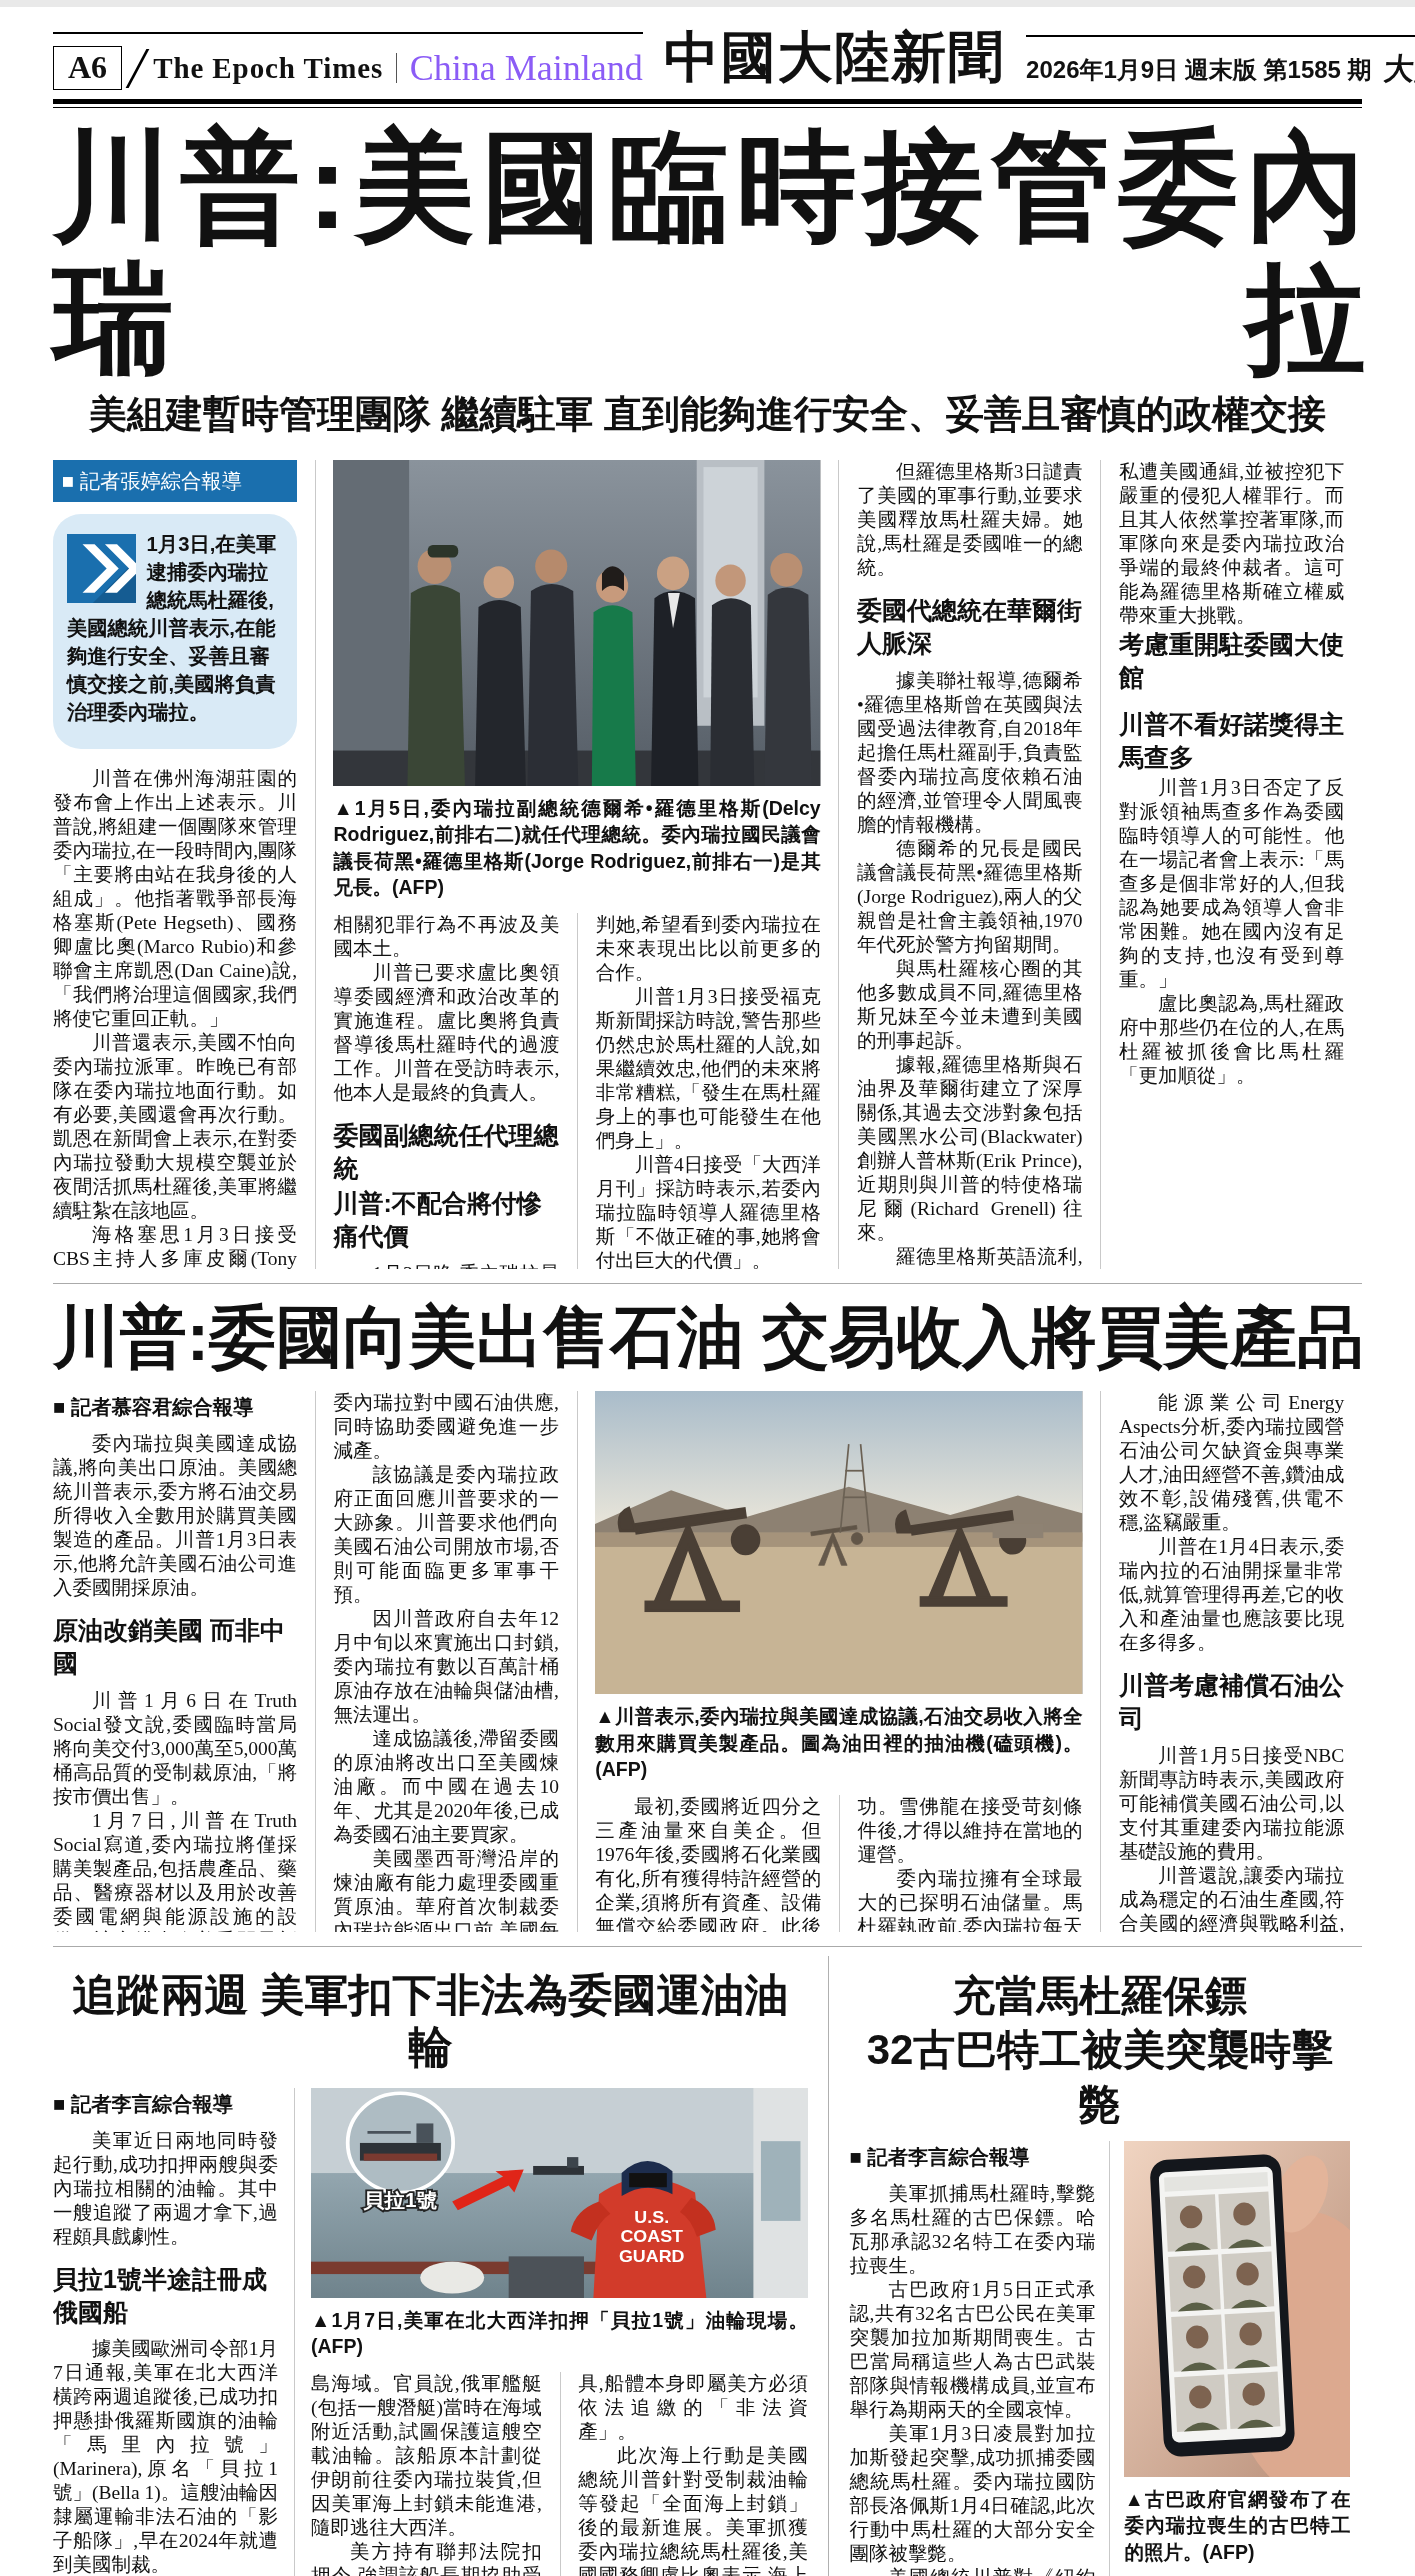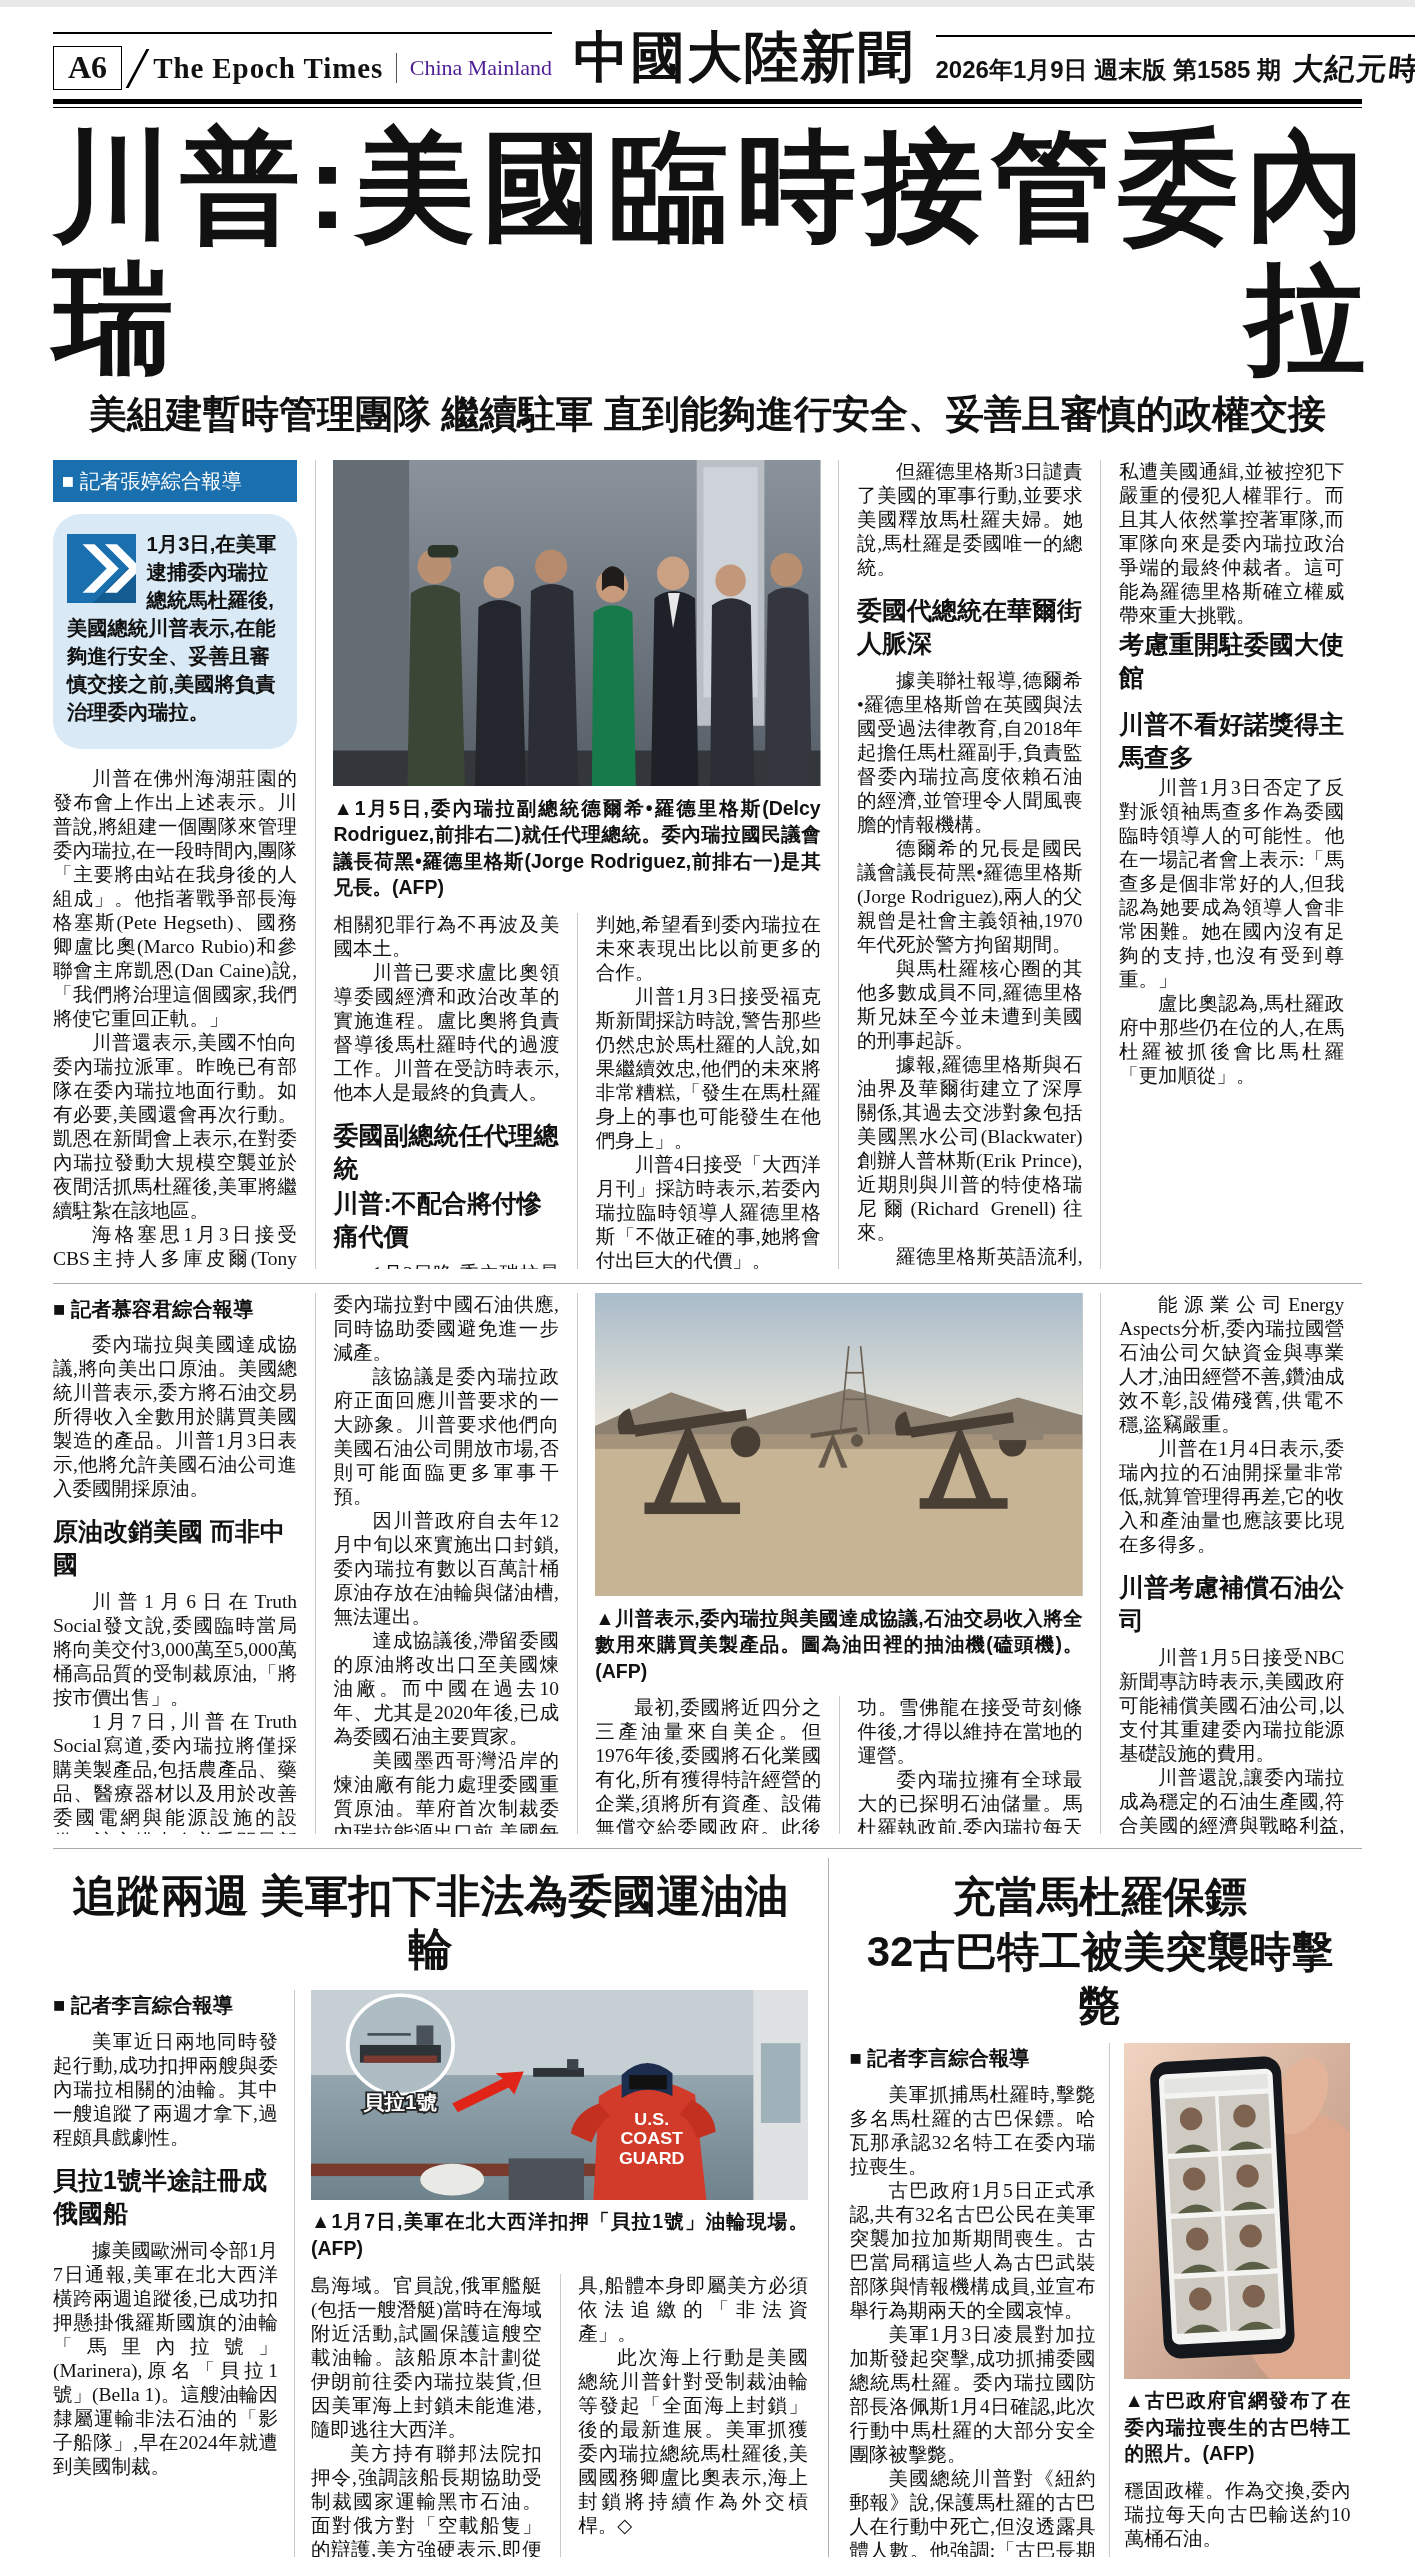--- a/index.html
+++ b/index.html
@@ -10,21 +10,21 @@
 
   
   .mast{display:flex;align-items:flex-end;gap:16px;}
   .mast-side{flex:1;display:flex;flex-direction:column;justify-content:flex-end;}
   .mast-rule{border-top:2.7px solid #000;margin-bottom:12.4px;}
   .mast-row{display:flex;align-items:center;gap:12.4px;}
   .a6-box{border:1.8px solid #000;padding:1.8px 14px 3.5px 14px;font-size:32px;font-weight:bold;}
   .a6-slash{width:2.7px;height:39px;background:#000;transform:skewX(-28deg);margin:0 1.8px;}
   .epoch-logo{font-size:29px;font-weight:bold;letter-spacing:0.9px;white-space:nowrap;}
   .mast-sep{width:1.8px;height:30px;background:#555;}
-  .section-en{font-size:22px;color:#4c1d95;white-space:nowrap;}
+  .section-en{font-size:36px;color:#8b5cf6;white-space:nowrap;}
   .section-zh{font-size:55px;font-weight:bold;letter-spacing:1.8px;white-space:nowrap;line-height:1;
               padding:0 5.3px 5.3px 5.3px;}
   .dateline{font-family:"Liberation Sans","DejaVu Sans",sans-serif;font-weight:bold;font-size:24px;white-space:nowrap;}
   .paper-logo{font-size:30px;font-weight:bold;letter-spacing:1.8px;white-space:nowrap;transform:skewX(-6deg);}
   .mast-right-row{justify-content:flex-end;}
   .double-rule{margin-top:8.8px;border-top:5.3px solid #000;border-bottom:1.8px solid #000;height:2.7px;}
 
   
   .h-main{font-family:"Liberation Sans","DejaVu Sans",sans-serif;font-weight:bold;font-size:120px;
           line-height:1.1;letter-spacing:-3.5px;text-align:justify;text-align-last:justify;margin:12.4px 0 3.5px 0;}
@@ -215,20 +215,21 @@
               <p>川普1月3日否定了反對派領袖馬查多作為委國臨時領導人的可能性。他在一場記者會上表示:「馬查多是個非常好的人,但我認為她要成為領導人會非常困難。她在國內沒有足夠的支持,也沒有受到尊重。」</p>
               <p>盧比奧認為,馬杜羅政府中那些仍在位的人,在馬杜羅被抓後會比馬杜羅「更加順從」。</p>
             </div>
       </div>
     </div>
   </section>
 
   <hr class="section-rule">
 
   <section>
+    <h2 class="h-second">川普:委國向美出售石油 交易收入將買美產品</h2>
     <div class="cols5 cols-a2">
 
       <div>
         <div class="byline-plain">■ 記者慕容君綜合報導</div>
         <div class="bodytext">
               <p>委內瑞拉與美國達成協議,將向美出口原油。美國總統川普表示,委方將石油交易所得收入全數用於購買美國製造的產品。川普1月3日表示,他將允許美國石油公司進入委國開採原油。</p>
             </div>
         <div class="colsub">原油改銷美國 而非中國</div>
         <div class="bodytext">
               <p>川普1月6日在Truth Social發文說,委國臨時當局將向美交付3,000萬至5,000萬桶高品質的受制裁原油,「將按市價出售」。</p>

